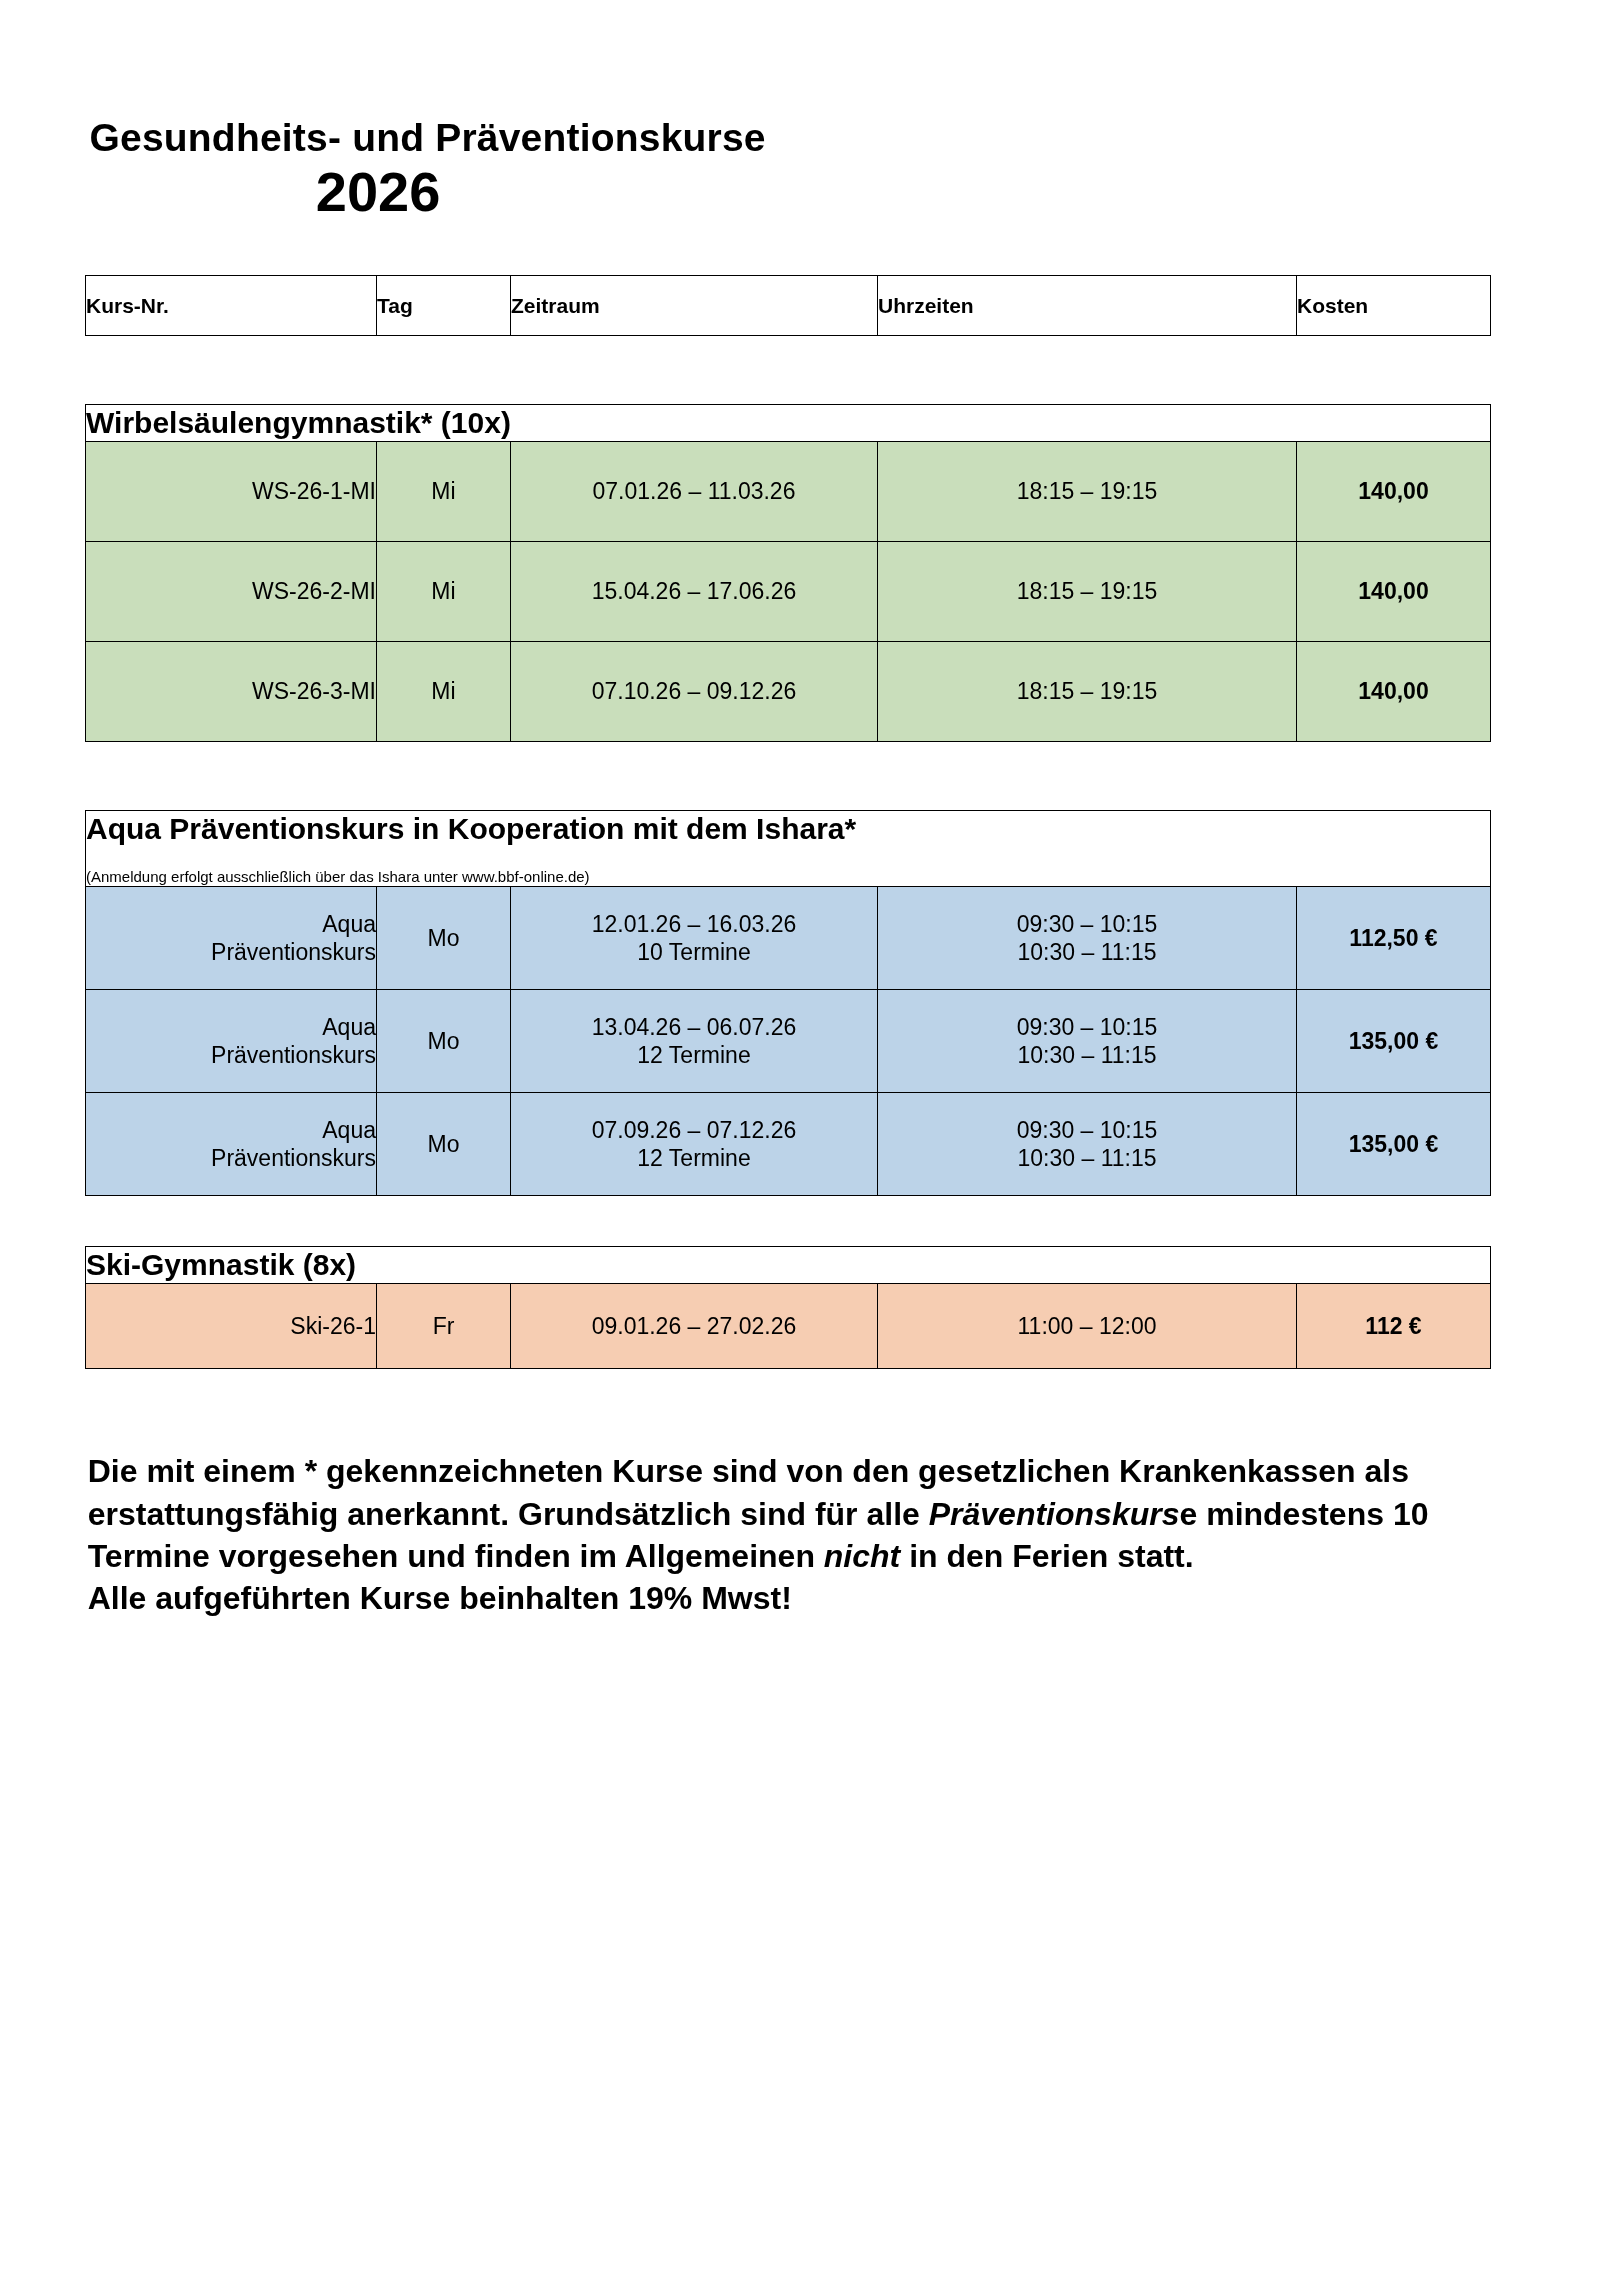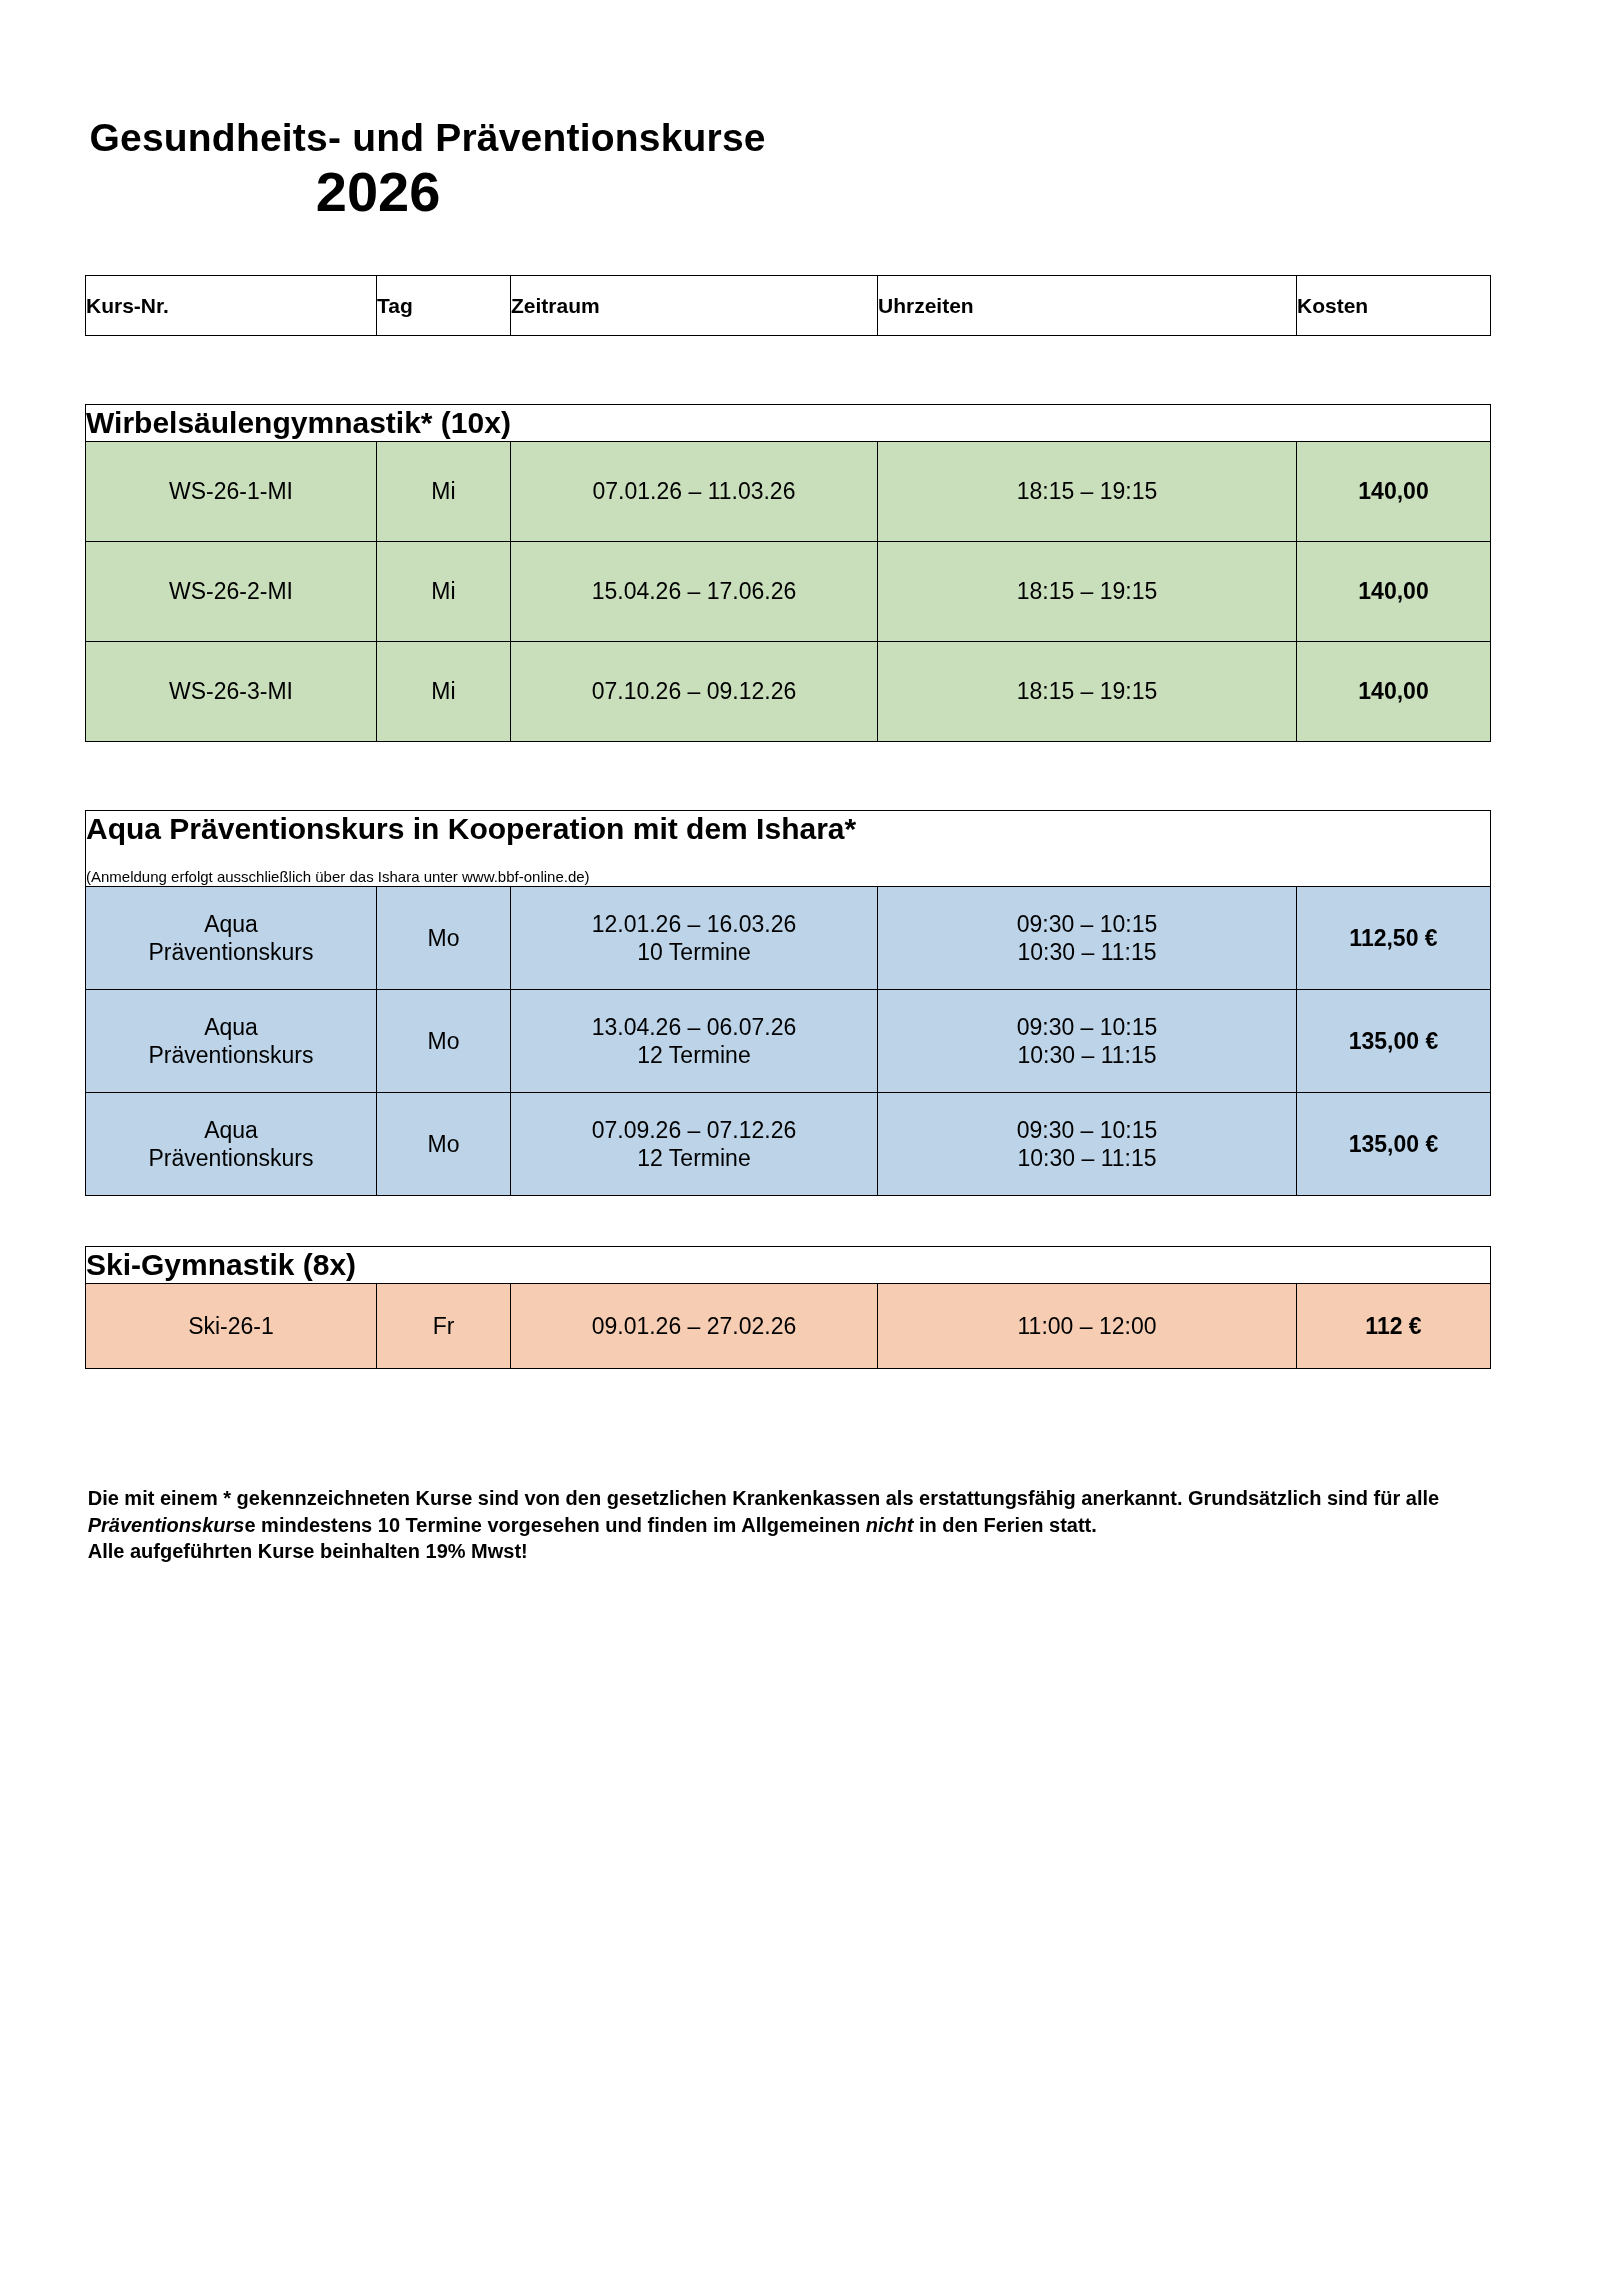--- a/index.html
+++ b/index.html
@@ -125,39 +125,39 @@
     font-weight: normal;
     line-height: 1.2;
     margin-top: 21px;
   }
 
   td.cell {
     font-size: 23px;
     vertical-align: middle;
     height: 102px;
   }
-  td.c-left   { text-align: center; padding-left: 14.3px; }
+  td.c-left   { text-align: right; padding-left: 14.3px; }
   td.c-center { text-align: center; }
   td.c-cost   { text-align: center; font-weight: bold; }
   .nowrap-lines { white-space: pre-line; line-height: 1.25; }
 
   
   .green td.cell   { background: #c9debb; }
   .green .hdr td   { background: #ffffff; }
   .blue  td.cell   { background: #bcd3e8; }
   .orange td.cell  { background: #f6cdb2; }
 
   .row-ws td.cell { height: 99px; }
   .row-ski td.cell { height: 84px; }
 
   
   .footnote {
-    margin-top: 116px;
+    margin-top: 81px;
     width: 1397px;
-    font-size: 20px;
+    font-size: 32px;
     font-weight: bold;
     line-height: 1.32;
     padding-left: 2.7px;
   }
   .footnote em { font-style: italic; }
 </style>
 </head>
 <body>
 
 <div class="page">

